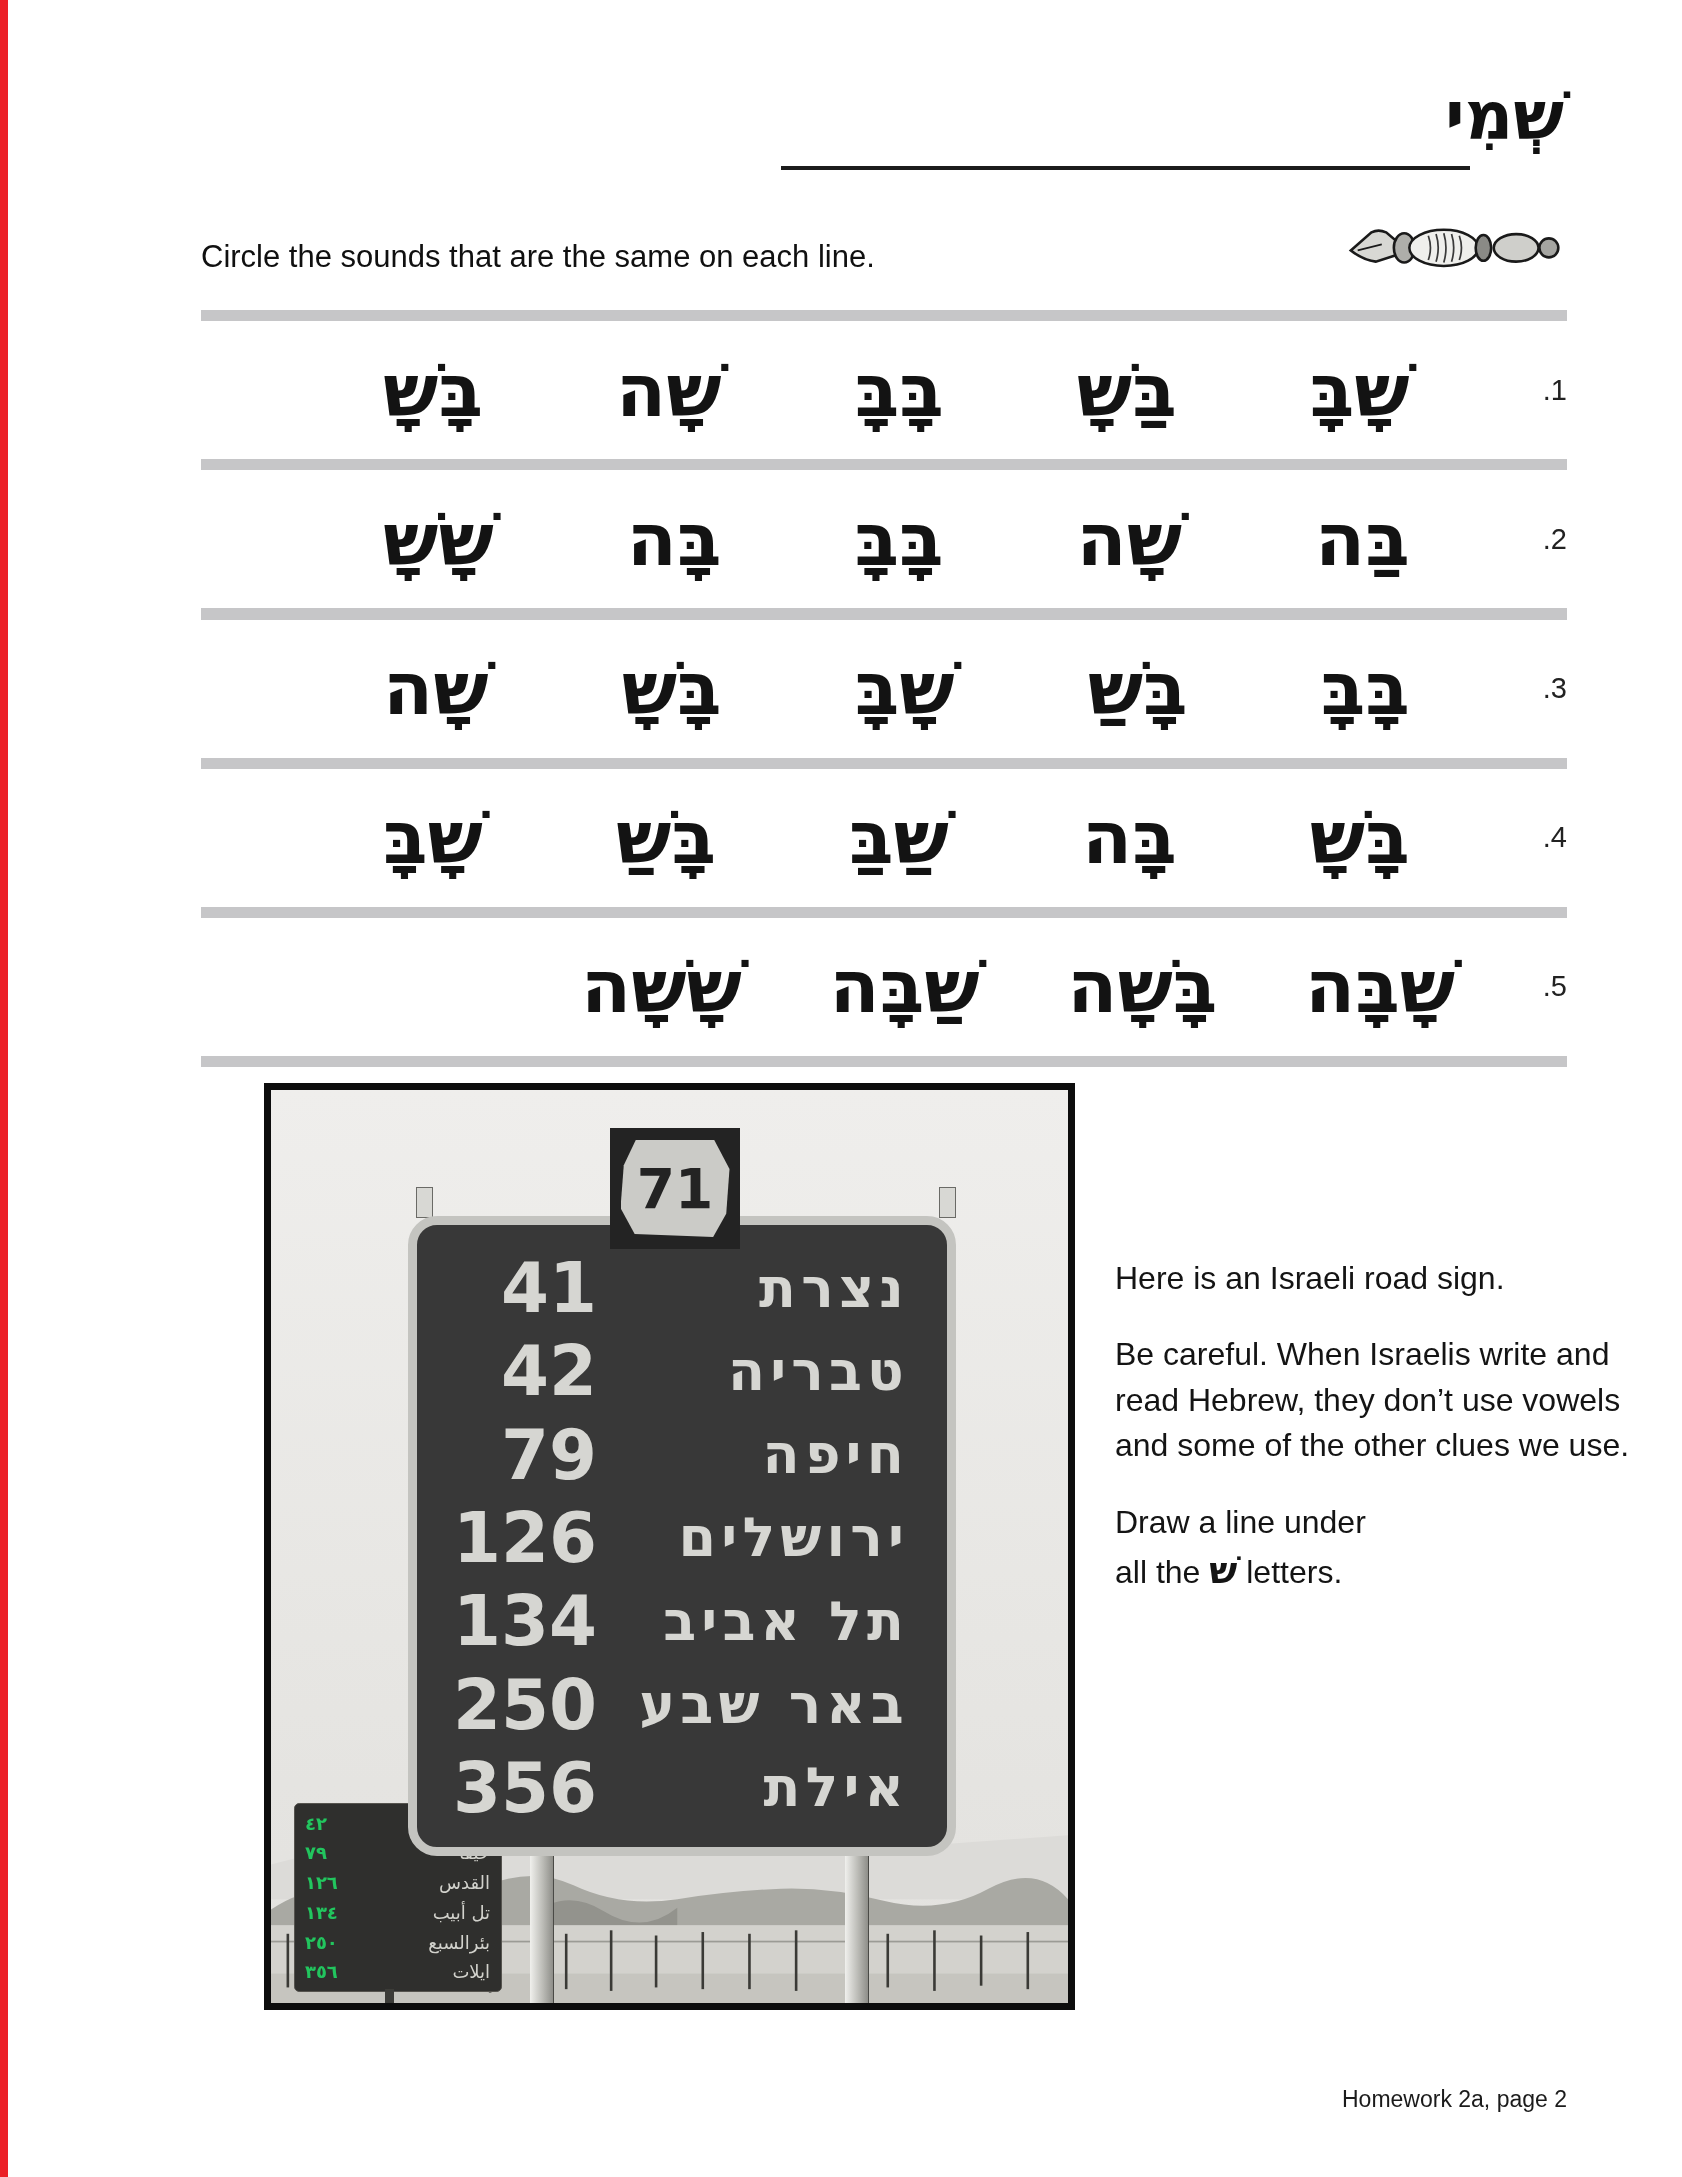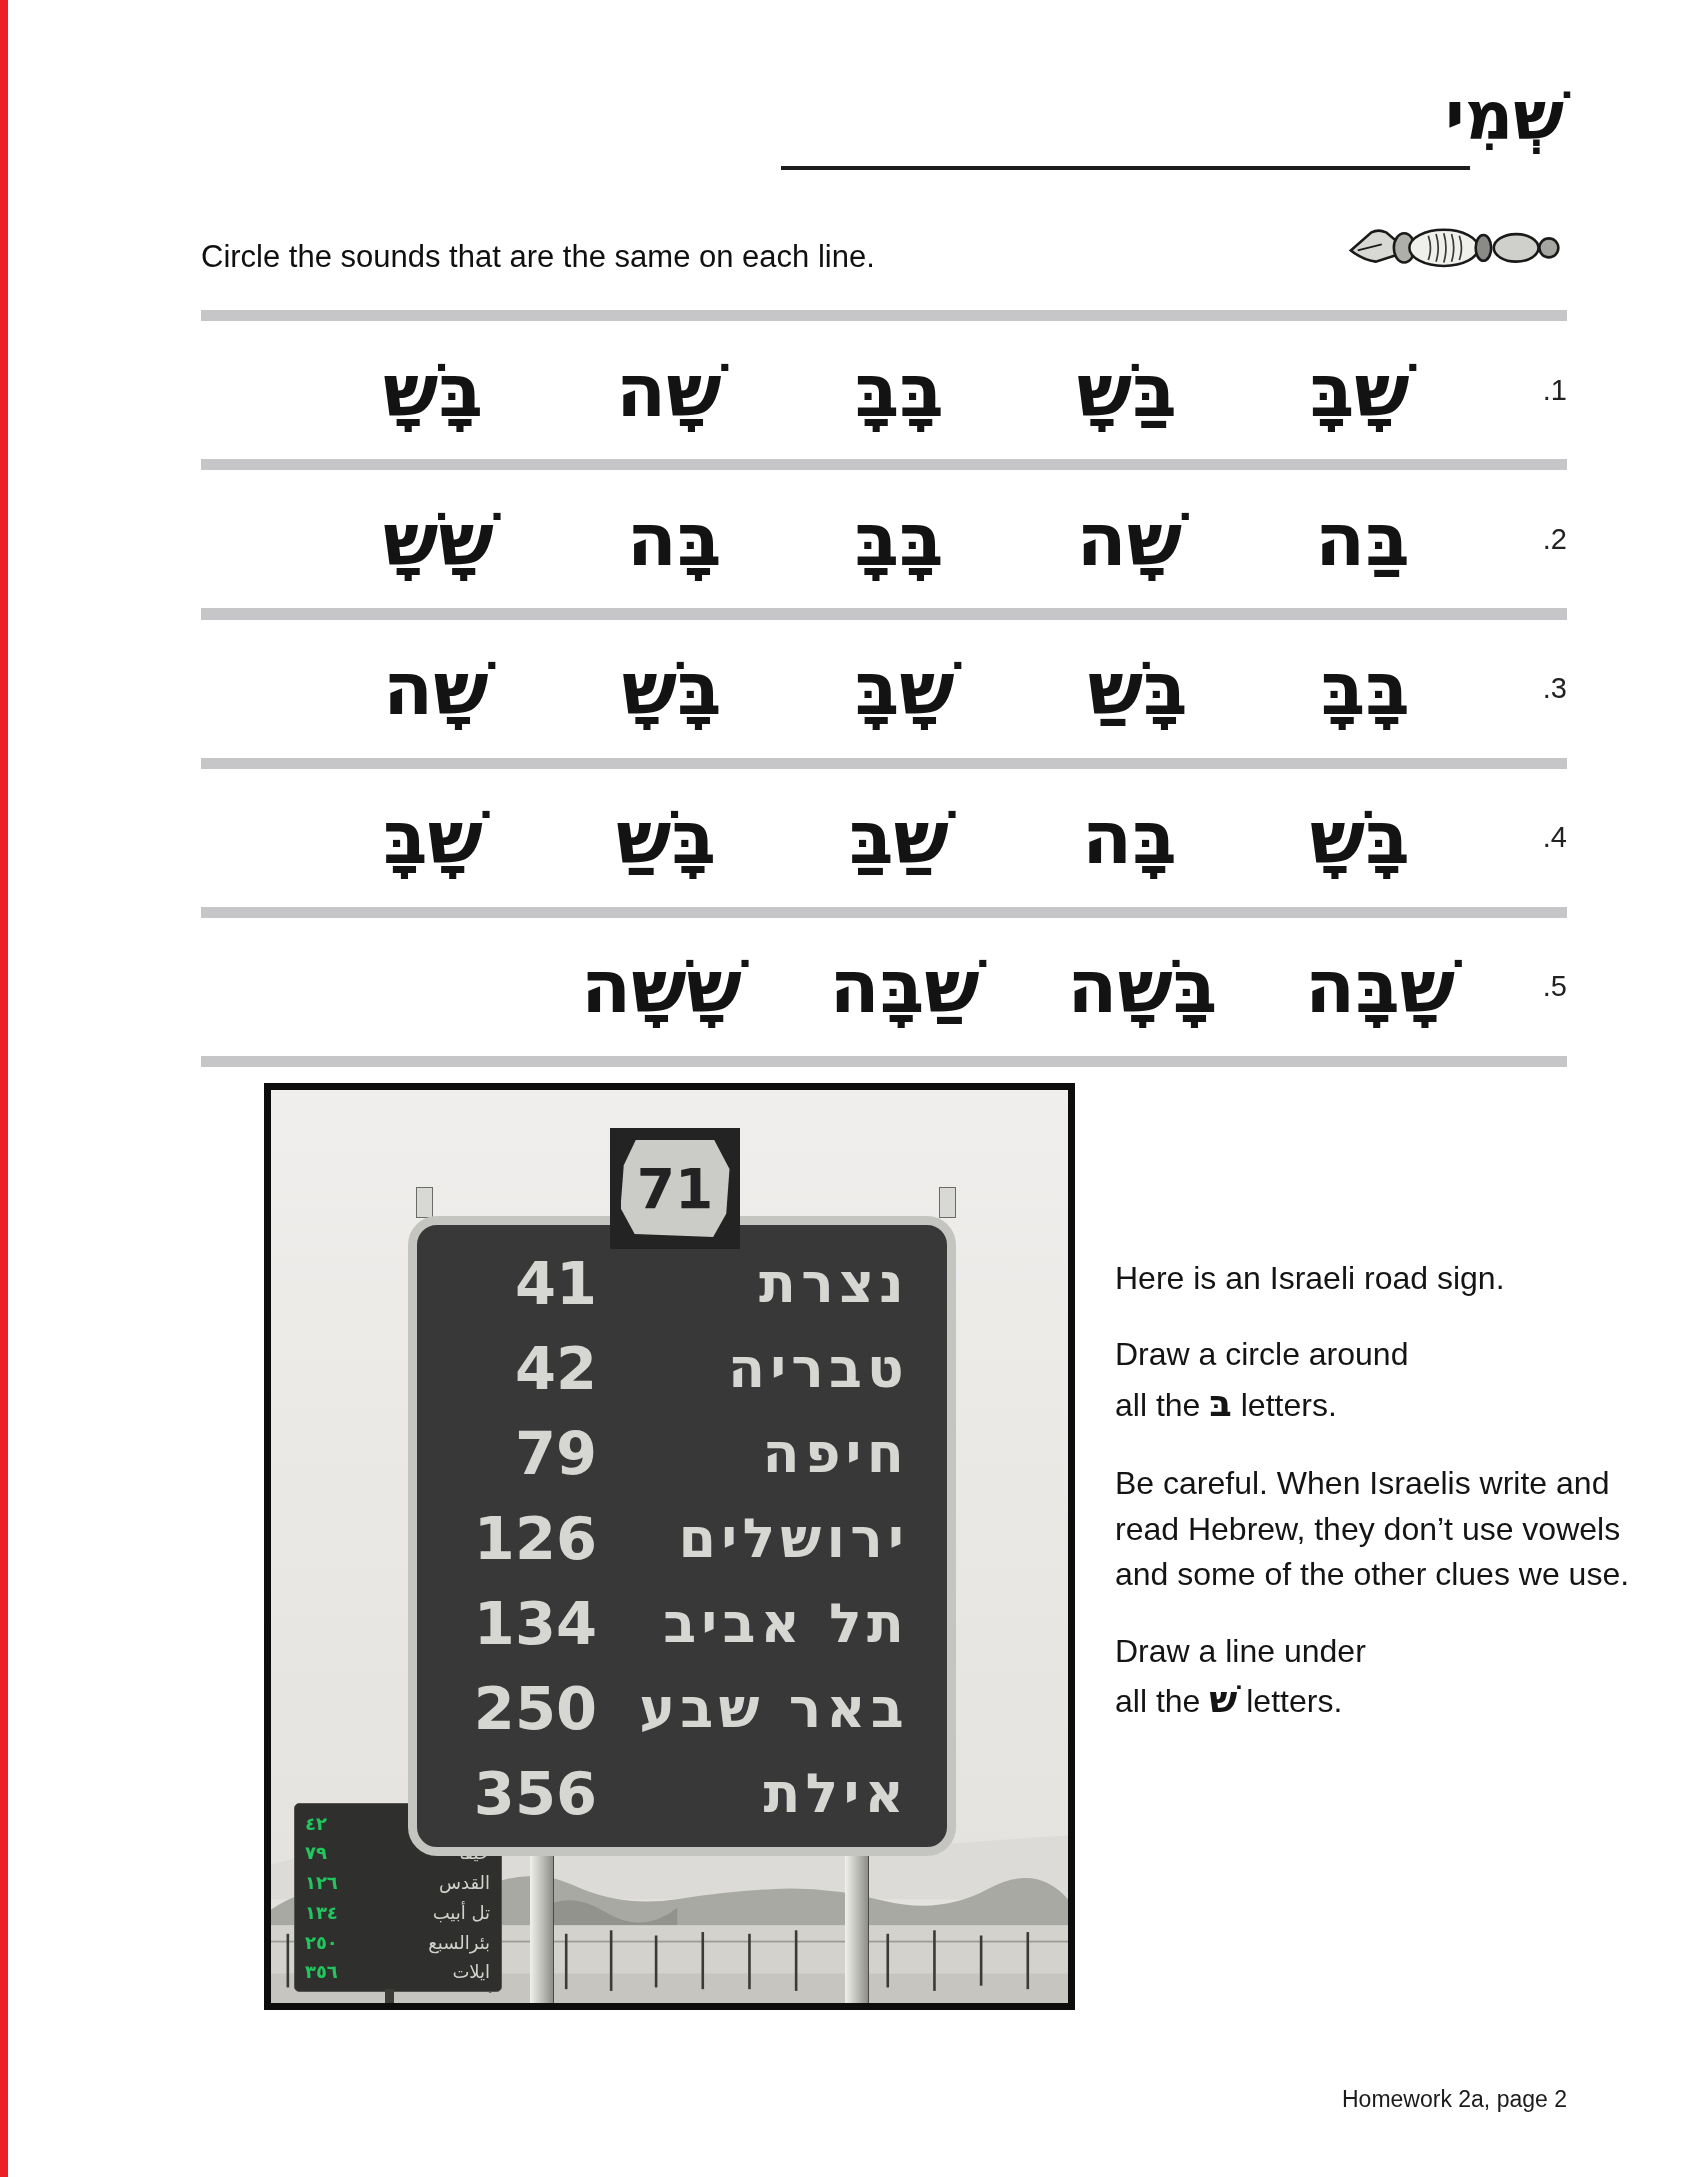--- a/index.html
+++ b/index.html
@@ -29,21 +29,21 @@
   .stub{position:absolute;top:97px;width:17.3px;height:31px;background:#d8d8d4;border:1.7px solid #6a6a66;box-sizing:border-box;}
   .stub.a{left:145px;} .stub.b{left:668px;}
 
   .shield{position:absolute;left:339px;top:38px;width:130px;height:121px;background:#232323;display:flex;align-items:center;justify-content:center;}
   .shield-oct{width:109px;height:97px;background:#cbcbc7;clip-path:polygon(14% 0%,86% 0%,100% 30%,97% 76%,85% 100%,13% 97%,0% 70%,3% 26%);display:flex;align-items:center;justify-content:center;}
   .shield-num{font-family:"DejaVu Sans",sans-serif;font-weight:bold;font-size:55px;color:#232323;}
 
   .mainsign{position:absolute;left:137px;top:126px;width:548px;height:640px;box-sizing:border-box;background:#383838;border:9.5px solid #c4c4c0;border-radius:29px;padding:29px 38px 24px 29px;display:flex;flex-direction:column;justify-content:space-between;}
   .mainsign::before{content:"";position:absolute;left:50%;top:1.7px;width:0;height:0;border:7px solid transparent;border-bottom:9.5px solid #d9d9d5;transform:translateX(-50%);}
   .srow{display:flex;justify-content:space-between;align-items:center;}
-  .dist{width:151px;text-align:right;font-family:"DejaVu Sans",sans-serif;font-weight:bold;font-size:59px;line-height:1;color:#d6d6d2;}
+  .dist{width:151px;text-align:right;font-family:"DejaVu Sans",sans-serif;font-weight:bold;font-size:69px;line-height:1;color:#d6d6d2;}
   .city{font-family:"DejaVu Sans",sans-serif;font-weight:bold;font-size:54px;line-height:1;color:#d6d6d2;letter-spacing:5.2px;direction:rtl;unicode-bidi:isolate;}
 
   .arsign{position:absolute;left:22.5px;top:713px;width:208px;height:189px;box-sizing:border-box;background:#2f2f2d;border:1.7px solid #56544f;border-radius:5.2px;padding:8.6px 10.4px;display:flex;flex-direction:column;justify-content:space-between;}
   .arow{display:flex;justify-content:space-between;align-items:center;}
   .a-dist{font-family:"DejaVu Sans",sans-serif;font-weight:bold;font-size:18px;color:#22c55e;direction:ltr;unicode-bidi:isolate;}
   .a-city{font-family:"DejaVu Sans",sans-serif;font-size:18px;color:#d2d2cc;direction:rtl;unicode-bidi:isolate;}
   .arpost{position:absolute;left:114px;top:899px;width:8.6px;height:14px;background:#3c3c38;}
 
   
   .side{position:absolute;left:1115px;top:1256px;width:519px;font-size:32px;line-height:1.42;color:#141414;}
@@ -222,26 +222,20 @@
 
     <div class="shield">
       <div class="shield-oct">
         <span class="shield-num">71</span>
       </div>
     </div>
   </div>
 
   <div class="side">
     <p class="para">Here is an Israeli road sign.</p>
-    <p class="para">
-      <span>Draw a circle around</span><br>
-      <span>all the</span>
-      <span class="heb-inline">בּ</span>
-      <span>letters.</span>
-    </p>
     <p class="para">Be careful. When Israelis write and read Hebrew, they don’t use vowels and some of the other clues we use.</p>
     <p class="para">
       <span>Draw a line under</span><br>
       <span>all the</span>
       <span class="heb-inline">שׁ</span>
       <span>letters.</span>
     </p>
   </div>
 
   <div class="footer">Homework 2a, page 2</div>

